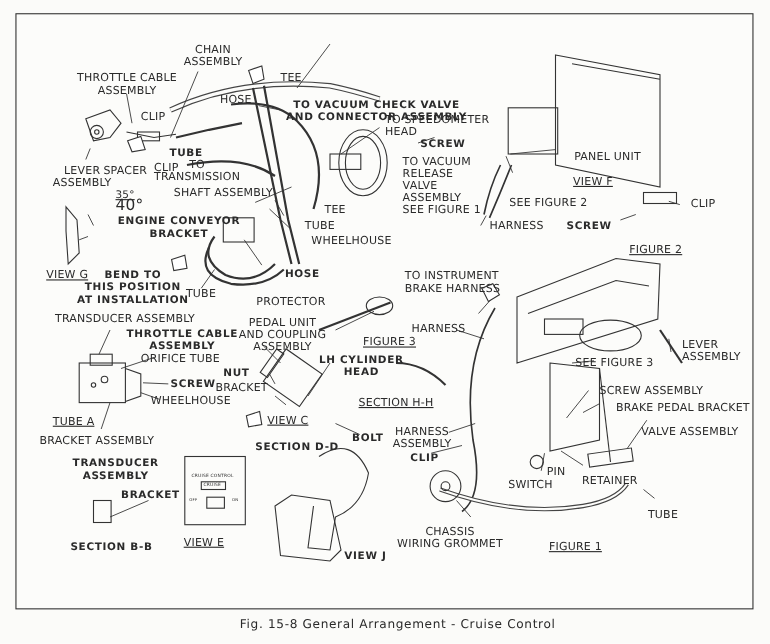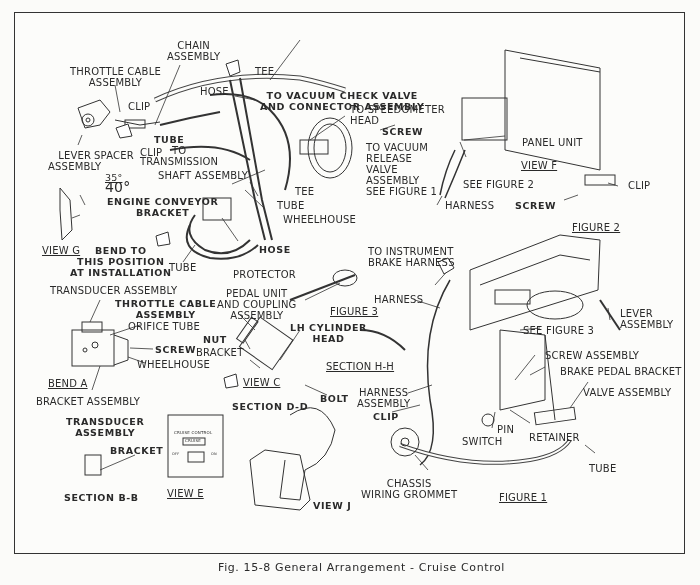--- a/index.html
+++ b/index.html
@@ -210,21 +210,21 @@
 <div class="lbl" style="left:628px;top:180px;">CLIP</div>
 <div class="lbl b" style="left:515px;top:200px;">SCREW</div>
 <div class="lbl u" style="left:572px;top:222px;">FIGURE 2</div>
 
 <div class="lbl" style="left:50px;top:285px;">TRANSDUCER ASSEMBLY</div>
 <div class="lbl c b" style="left:115px;top:298px;">THROTTLE CABLE
 ASSEMBLY</div>
 <div class="lbl" style="left:128px;top:321px;">ORIFICE TUBE</div>
 <div class="lbl b" style="left:155px;top:344px;">SCREW</div>
 <div class="lbl" style="left:137px;top:359px;">WHEELHOUSE</div>
-<div class="lbl u" style="left:48px;top:378px;">BEND A</div>
+<div class="lbl u" style="left:48px;top:378px;">TUBE A</div>
 <div class="lbl" style="left:36px;top:396px;">BRACKET ASSEMBLY</div>
 <div class="lbl c" style="left:217px;top:288px;">PEDAL UNIT
 AND COUPLING
 ASSEMBLY</div>
 <div class="lbl b" style="left:203px;top:334px;">NUT</div>
 <div class="lbl" style="left:196px;top:347px;">BRACKET</div>
 <div class="lbl c b" style="left:290px;top:322px;">LH CYLINDER
 HEAD</div>
 <div class="lbl u" style="left:243px;top:377px;">VIEW C</div>
 <div class="lbl b" style="left:232px;top:401px;">SECTION D-D</div>

